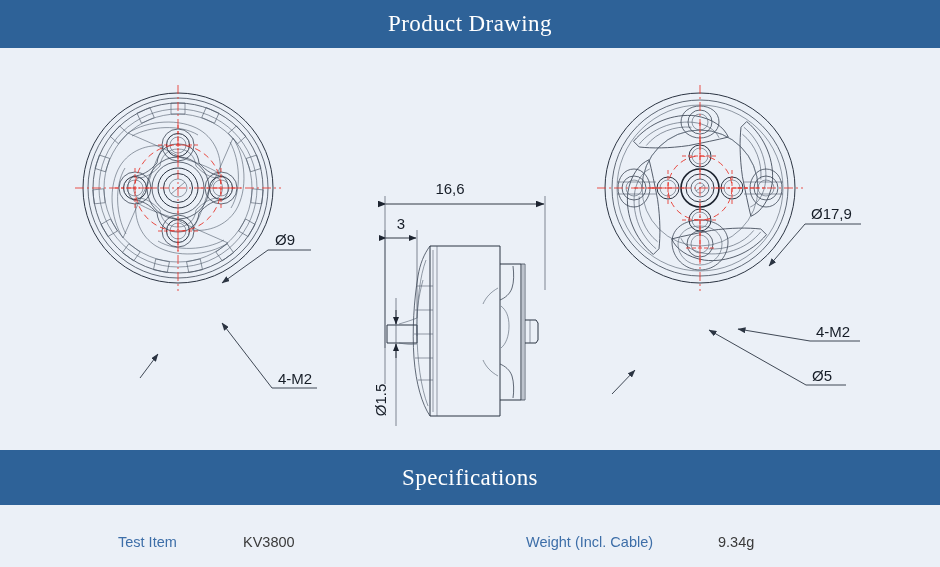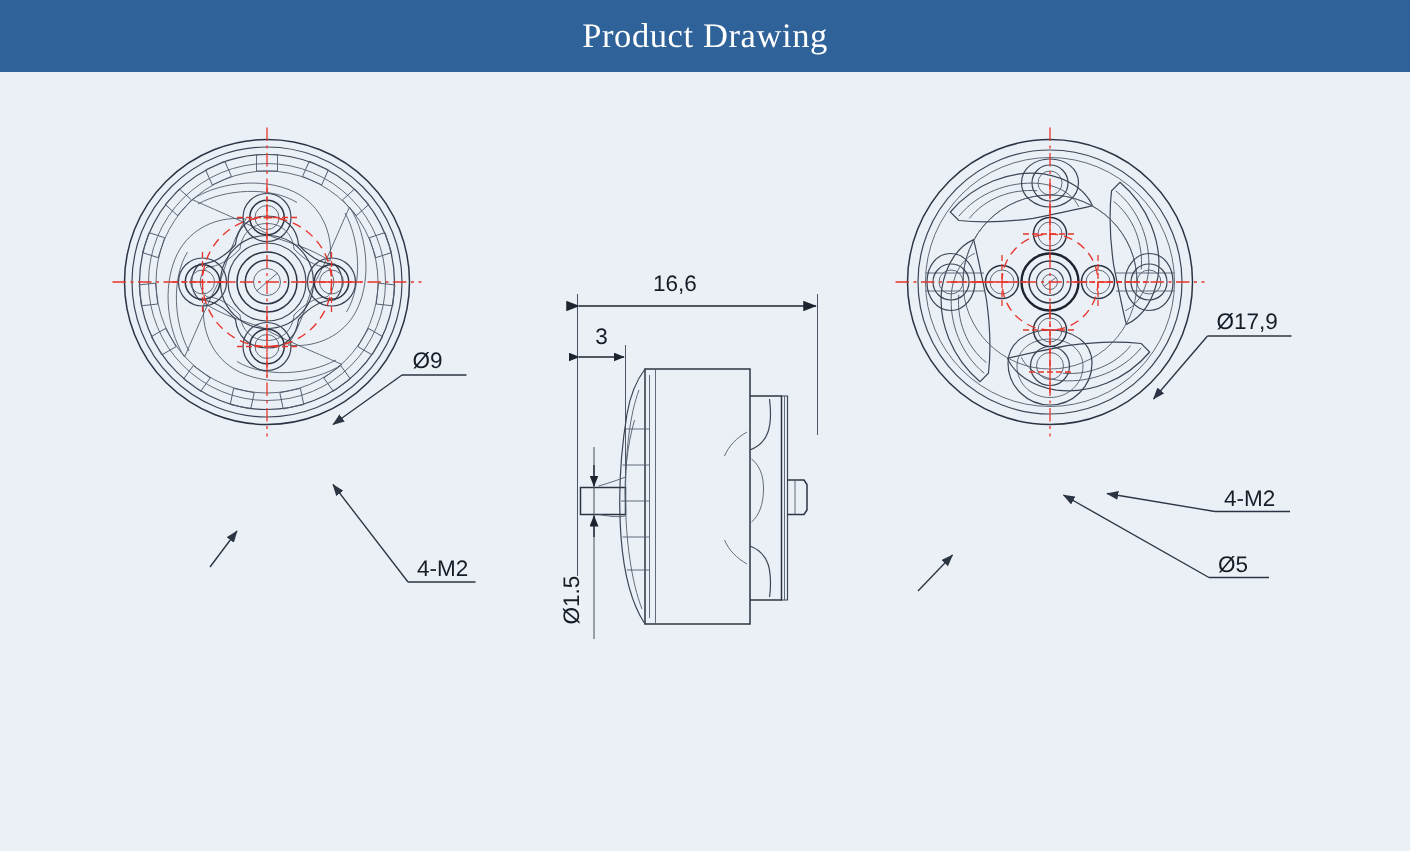--- a/index.html
+++ b/index.html
@@ -474,15 +474,26 @@
         <path class="leader" d="M806,337 L846,337"></path>
         <path class="leader" d="M806,337 L709,282" marker-end="url(#arrLead)"></path>
         <text class="dimtext" x="812" y="333">Ø5</text>
       </g>
 
       <path class="leader" d="M612,346 L635,322" marker-end="url(#arrLead)"></path>
 
     </svg>
   </div>
 
-
+  <div class="section-bar" id="bar-specs">
+    <span class="bar-title">Specifications</span>
+  </div>
+
+  <div class="specs-area">
+    <div class="specs-row">
+      <span class="spec-cell spec-label" id="spec-label-0">Test Item</span>
+      <span class="spec-cell spec-value" id="spec-value-0">KV3800</span>
+      <span class="spec-cell spec-label" id="spec-label-1">Weight (Incl. Cable)</span>
+      <span class="spec-cell spec-value" id="spec-value-1">9.34g</span>
+    </div>
+  </div>
 
 </div>
 
 </body></html>

